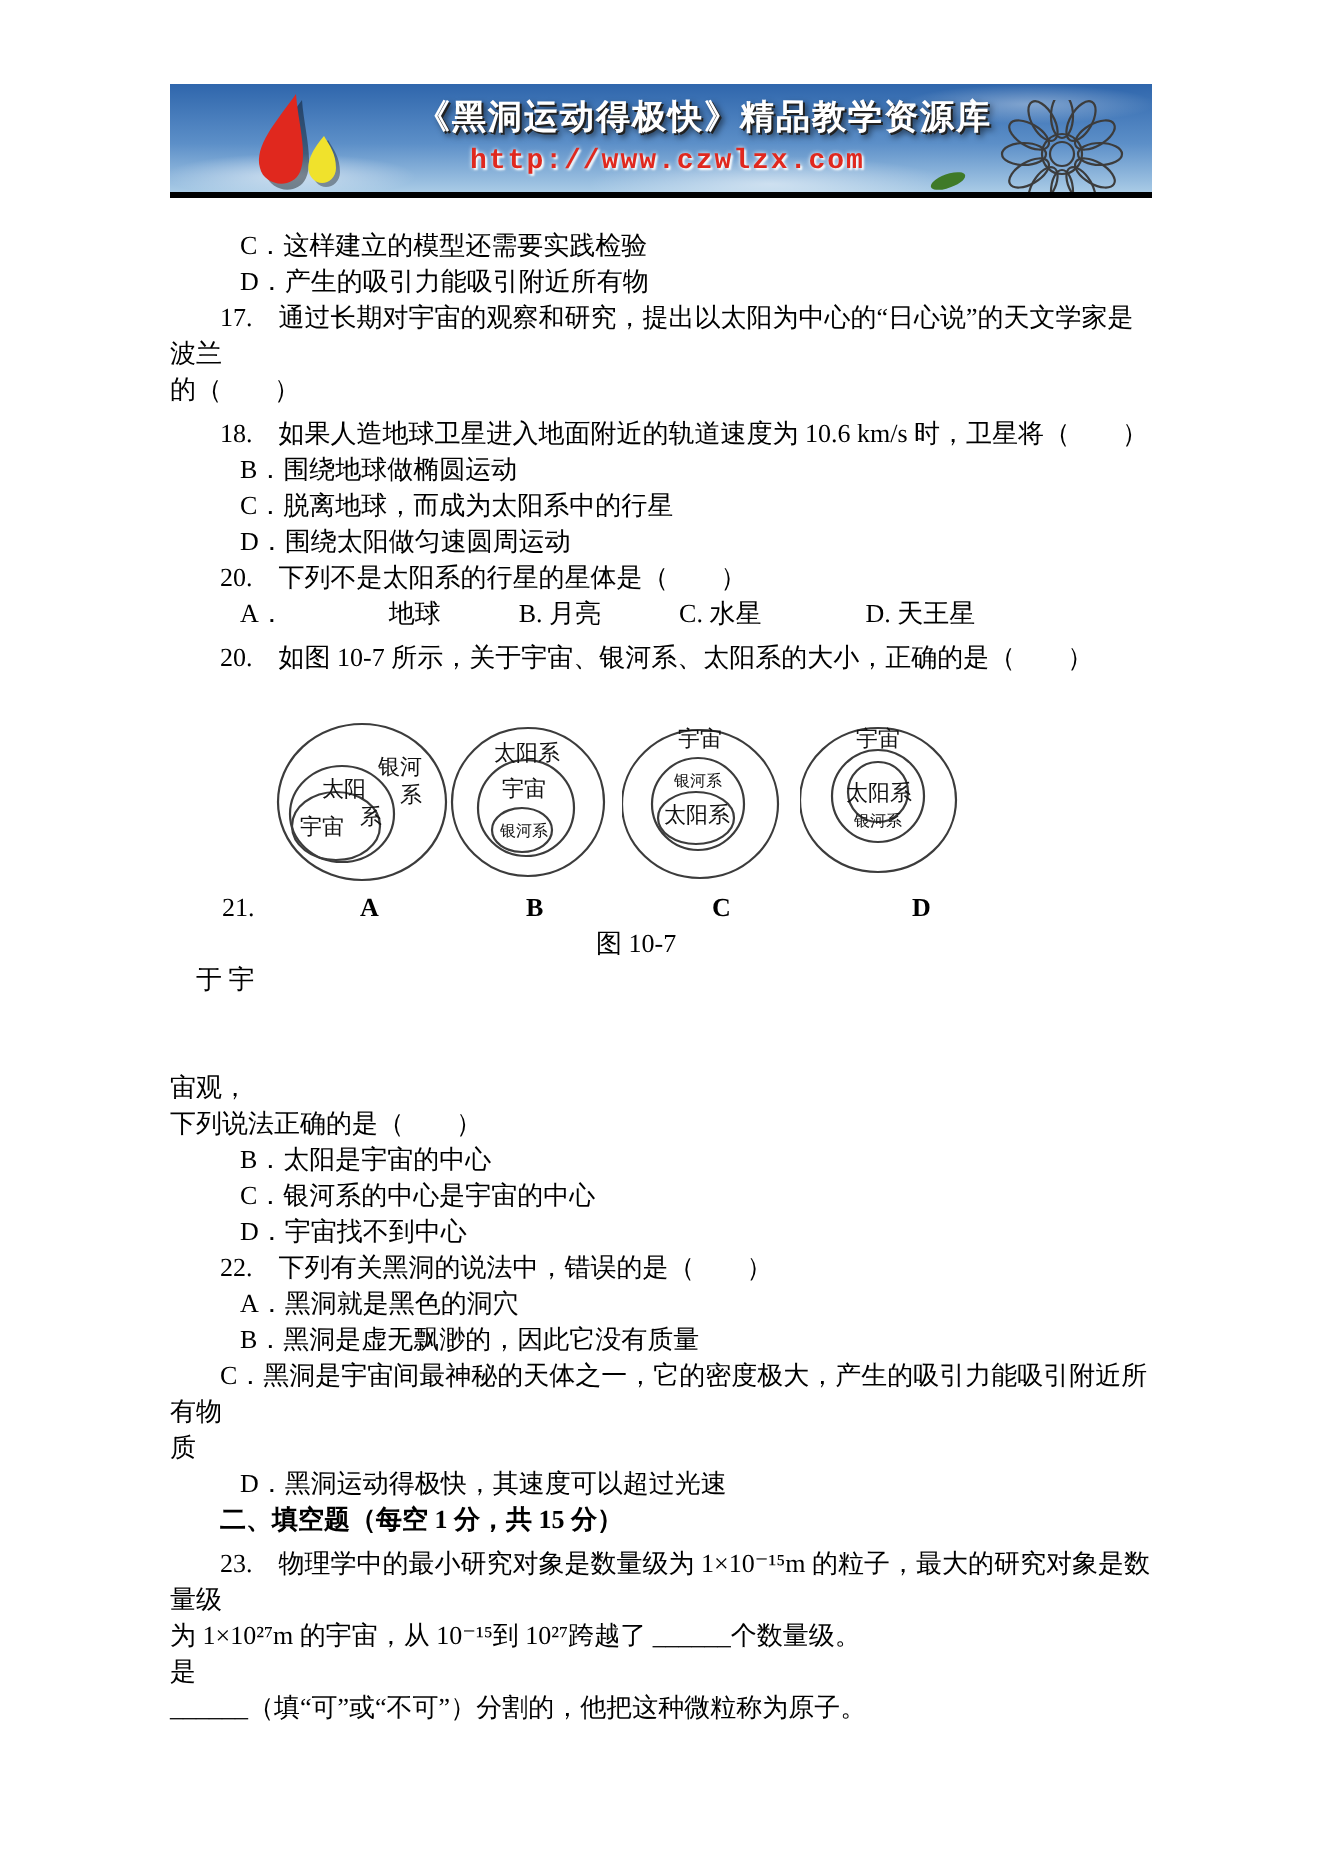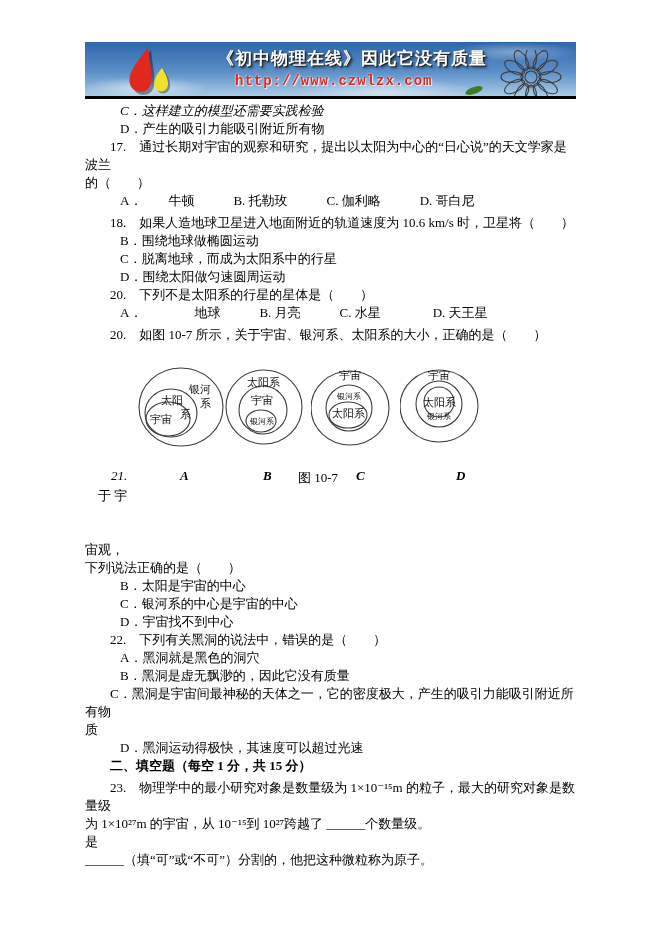--- a/index.html
+++ b/index.html
@@ -28,51 +28,51 @@
     color:#e0281e;font-weight:bold;font-size:14px;letter-spacing:1px;white-space:nowrap;
     font-family:"Liberation Mono","DejaVu Sans Mono",monospace;
     text-shadow:0 0 2px #fff,1px 1px 1px rgba(255,255,255,.9);
     text-decoration:none;
   }
   .logo{position:absolute;left:32px;top:1px;}
   .sunflower{position:absolute;left:408px;top:8px;}
   .leaf{position:absolute;left:380px;top:45px;width:18px;height:7px;background:#3f7a28;border-radius:60% 40% 60% 40%;transform:rotate(-15deg);}
   
   .ln{line-height:18px;min-height:18px;white-space:pre-wrap;position:relative;}
-  .first{margin-top:3px;font-style:italic;}
+  .first{margin-top:15px;}
   .q{text-indent:25px;}
   .opt{text-indent:35px;}
   .sec{text-indent:25px;font-weight:bold;}
   .mt{margin-top:4px;}
   
   .fig-row{position:relative;height:86px;margin-top:22px;}
   .fig-row svg{position:absolute;top:0;}
   .fig-a{left:52px;} .fig-b{left:140px;top:2px !important;} .fig-c{left:226px;top:2px !important;} .fig-d{left:315px;top:2px !important;}
   .fig-labels{position:relative;height:17px;font-weight:bold;}
-  .fig-labels span{position:absolute;top:16px;font-style:italic;}
+  .fig-labels span{position:absolute;top:0;}
   .flq{left:26px;font-weight:normal;}
   .fla{left:95px;} .flb{left:178px;} .flc{left:271px;} .fld{left:371px;}
   .caption{position:absolute;left:213px;top:0;}
   svg ellipse, svg circle{fill:none;stroke:#3c3c3c;stroke-width:1.1;}
   svg text{fill:#111;font-family:"Liberation Serif","DejaVu Serif",serif;}
   .t11{font-size:11px;} .t8{font-size:8px;}
 </style>
 </head>
 <body>
 
 <div class="content">
 
   <div class="banner">
     <svg class="logo" width="60" height="52" viewBox="0 0 60 52">
       <path d="M31,4 C21,18 10,30 13,41 C15,50 29,52 33,43 C37,34 32,18 31,4 Z" fill="rgba(0,0,0,0.4)" transform="translate(3,3)"></path>
       <path d="M31,4 C21,18 10,30 13,41 C15,50 29,52 33,43 C37,34 32,18 31,4 Z" fill="#e0281e"></path>
       <path d="M45,25 C38,33 35,41 39,46 C43,51 51,48 51,41 C51,34 48,30 45,25 Z" fill="rgba(0,0,0,0.35)" transform="translate(2,2)"></path>
       <path d="M45,25 C38,33 35,41 39,46 C43,51 51,48 51,41 C51,34 48,30 45,25 Z" fill="#f0e22c"></path>
     </svg>
-    <div class="banner-title">《初中物理在线》因此它没有质量</div>
+    <div class="banner-title">《黑洞运动得极快》精品教学资源库</div>
     <a class="banner-url" href="#">http://www.czwlzx.com</a>
     <div class="leaf"></div>
     <svg class="sunflower" width="72" height="46" viewBox="0 0 72 46">
       <g>
         <ellipse cx="38" cy="8" rx="5.5" ry="11" fill="#f5c518" stroke="#d9a40e" stroke-width=".6" transform="rotate(0 38 27)"></ellipse>
         <ellipse cx="38" cy="8" rx="5.5" ry="11" fill="#f5c518" stroke="#d9a40e" stroke-width=".6" transform="rotate(30 38 27)"></ellipse>
         <ellipse cx="38" cy="8" rx="5.5" ry="11" fill="#f5c518" stroke="#d9a40e" stroke-width=".6" transform="rotate(60 38 27)"></ellipse>
         <ellipse cx="38" cy="8" rx="5.5" ry="11" fill="#f5c518" stroke="#d9a40e" stroke-width=".6" transform="rotate(90 38 27)"></ellipse>
         <ellipse cx="38" cy="8" rx="5.5" ry="11" fill="#f5c518" stroke="#d9a40e" stroke-width=".6" transform="rotate(120 38 27)"></ellipse>
         <ellipse cx="38" cy="8" rx="5.5" ry="11" fill="#f5c518" stroke="#d9a40e" stroke-width=".6" transform="rotate(150 38 27)"></ellipse>
@@ -85,21 +85,20 @@
       </g>
       <circle cx="38" cy="27" r="10" fill="#6e441a" stroke="none"></circle>
       <circle cx="38" cy="27" r="6" fill="#4e2e0e" stroke="none"></circle>
     </svg>
   </div>
 
   <div class="ln opt first">C．这样建立的模型还需要实践检验</div>
   <div class="ln opt">D．产生的吸引力能吸引附近所有物</div>
   <div class="ln q">17.　通过长期对宇宙的观察和研究，提出以太阳为中心的“日心说”的天文学家是波兰</div>
   <div class="ln">的（　　）</div>
-  <div class="ln opt">A．　　牛顿　　　B. 托勒玫　　　C. 伽利略　　　D. 哥白尼</div>
   <div class="ln q mt">18.　如果人造地球卫星进入地面附近的轨道速度为 10.6 km/s 时，卫星将（　　）</div>
   <div class="ln opt">B．围绕地球做椭圆运动</div>
   <div class="ln opt">C．脱离地球，而成为太阳系中的行星</div>
   <div class="ln opt">D．围绕太阳做匀速圆周运动</div>
   <div class="ln q">20.　下列不是太阳系的行星的星体是（　　）</div>
   <div class="ln opt">A．　　　　地球　　　B. 月亮　　　C. 水星　　　　D. 天王星</div>
   <div class="ln q mt">20.　如图 10-7 所示，关于宇宙、银河系、太阳系的大小，正确的是（　　）</div>
 
   <div class="fig-row">
     <svg class="fig-a" width="88" height="84" viewBox="0 0 88 84">

